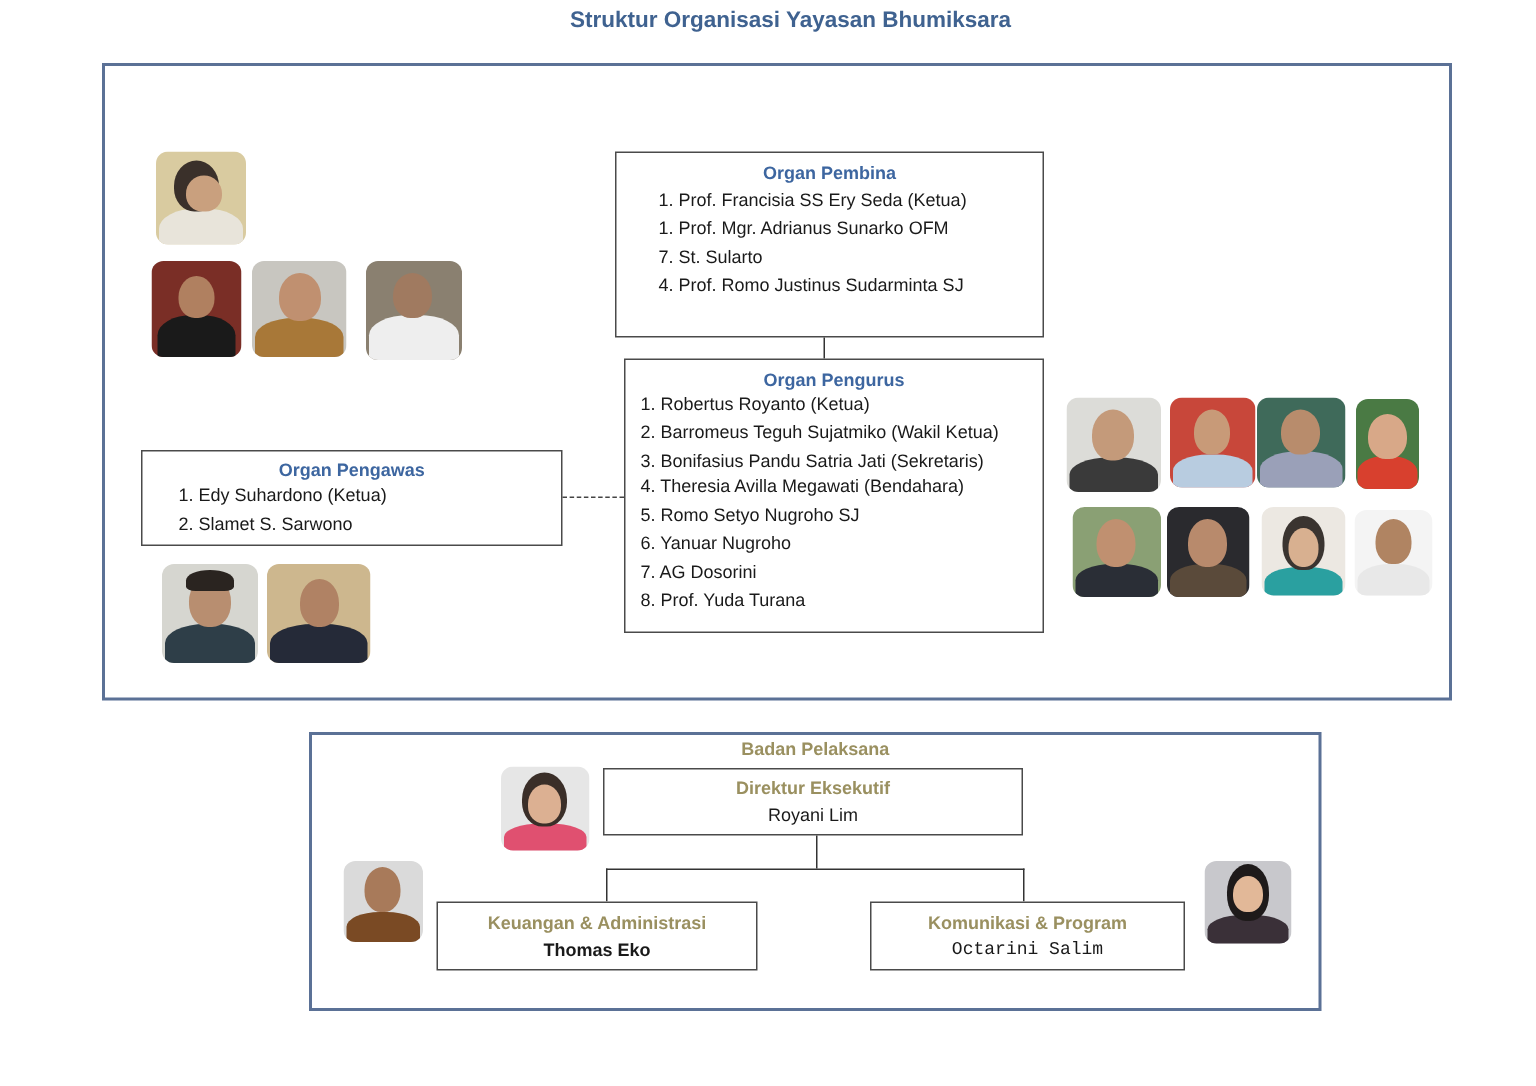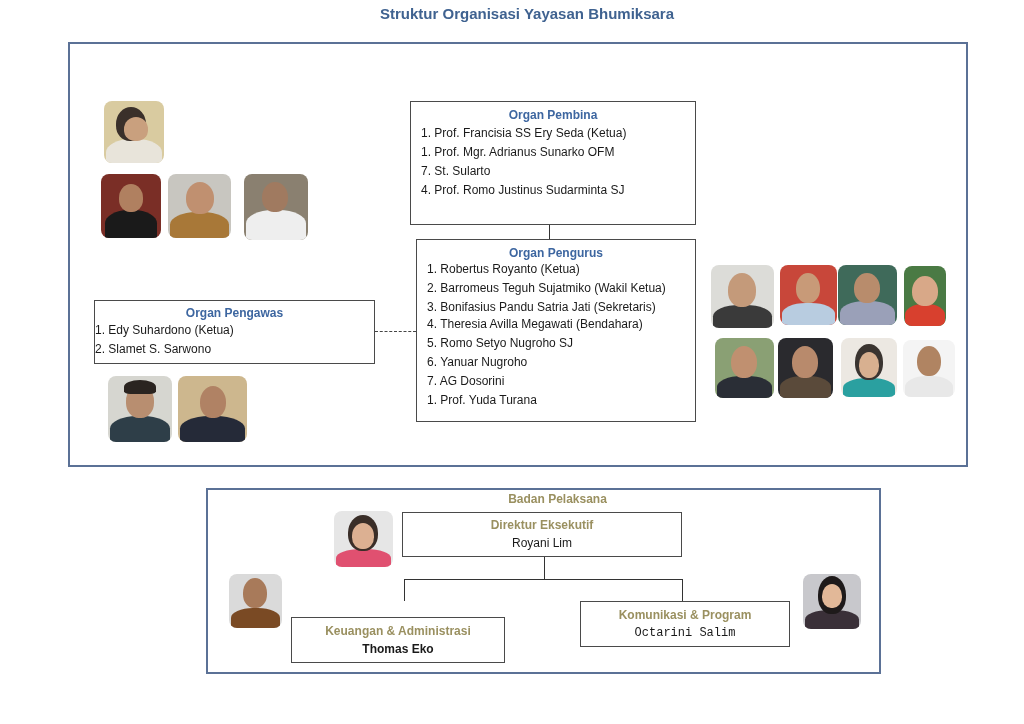--- a/index.html
+++ b/index.html
@@ -41,21 +41,21 @@
   <div class="ph-bg" style="background:#c8c6c0;"></div>
   <div class="ph-body" style="left:2px;top:38px;width:59px;height:28px;background:#a87838;"></div>
   <div class="ph-head" style="left:18px;top:8px;width:28px;height:32px;background:#c09070;"></div>
 </div>
 <div class="abs photo" style="left:244px;top:174px;width:64px;height:66px;">
   <div class="ph-bg" style="background:#8a8070;"></div>
   <div class="ph-body" style="left:2px;top:36px;width:60px;height:30px;background:#eeeeee;"></div>
   <div class="ph-head" style="left:18px;top:8px;width:26px;height:30px;background:#a07a60;"></div>
 </div>
 
-<div class="abs box" style="left:410px;top:101px;width:286px;height:124px;padding:6px 10px;">
+<div class="abs box" style="left:410px;top:101px;width:286px;height:124px;padding:6px 28px;">
   <div class="box-head" style="margin-bottom:2px;">Organ Pembina</div>
   <div class="list">
     <div>1. Prof. Francisia SS Ery Seda (Ketua)</div>
     <div>1. Prof. Mgr. Adrianus Sunarko OFM</div>
     <div>7.  St. Sularto</div>
     <div>4.  Prof. Romo Justinus Sudarminta SJ</div>
   </div>
 </div>
 
 <div class="abs line" style="left:549px;top:225px;width:1.3px;height:15px;"></div>
@@ -63,25 +63,25 @@
 <div class="abs box" style="left:416px;top:239px;width:280px;height:183px;padding:6px 10px;">
   <div class="box-head" style="margin-bottom:0px;">Organ Pengurus</div>
   <div class="list">
     <div>1. Robertus Royanto (Ketua)</div>
     <div>2. Barromeus Teguh Sujatmiko (Wakil Ketua)</div>
     <div>3. Bonifasius Pandu Satria Jati (Sekretaris)</div>
     <div style="margin-top:-2px;">4. Theresia Avilla Megawati (Bendahara)</div>
     <div>5. Romo Setyo Nugroho SJ</div>
     <div>6. Yanuar Nugroho</div>
     <div>7. AG Dosorini</div>
-    <div>1. Prof. Yuda Turana</div>
+    <div>8. Prof. Yuda Turana</div>
   </div>
 </div>
 
-<div class="abs box" style="left:94px;top:300px;width:281px;height:64px;padding:5px 0;">
+<div class="abs box" style="left:94px;top:300px;width:281px;height:64px;padding:5px 24px;">
   <div class="box-head" style="margin-bottom:1px;">Organ Pengawas</div>
   <div class="list">
     <div>1. Edy Suhardono (Ketua)</div>
     <div>2. Slamet S. Sarwono</div>
   </div>
 </div>
 
 <div class="abs" style="left:375px;top:331px;width:41px;height:0;border-top:1.3px dashed #444;"></div>
 
 <div class="abs photo" style="left:108px;top:376px;width:64px;height:66px;">
@@ -133,21 +133,21 @@
   <div class="ph-head" style="left:14px;top:6px;width:28px;height:36px;background:#3a3430;"></div>
   <div class="ph-head" style="left:18px;top:14px;width:20px;height:26px;background:#d8b090;"></div>
 </div>
 <div class="abs photo" style="left:903px;top:340px;width:52px;height:57px;">
   <div class="ph-bg" style="background:#f4f4f4;"></div>
   <div class="ph-body" style="left:2px;top:36px;width:48px;height:24px;background:#e8e8e8;"></div>
   <div class="ph-head" style="left:14px;top:6px;width:24px;height:30px;background:#b08462;"></div>
 </div>
 
 <div class="abs frame" style="left:206px;top:488px;width:675px;height:186px;"></div>
-<div class="abs box-head gold" style="left:220px;top:492px;width:675px;">Badan Pelaksana</div>
+<div class="abs box-head gold" style="left:206px;top:492px;width:675px;">Badan Pelaksana</div>
 
 <div class="abs photo" style="left:334px;top:511px;width:59px;height:56px;">
   <div class="ph-bg" style="background:#e6e6e6;"></div>
   <div class="ph-body" style="left:2px;top:38px;width:55px;height:20px;background:#e05070;"></div>
   <div class="ph-head" style="left:14px;top:4px;width:30px;height:36px;background:#3a2e28;"></div>
   <div class="ph-head" style="left:18px;top:12px;width:22px;height:26px;background:#dcb092;"></div>
 </div>
 
 <div class="abs box" style="left:402px;top:512px;width:280px;height:45px;padding-top:5px;">
   <div class="box-head gold">Direktur Eksekutif</div>
@@ -158,21 +158,21 @@
 <div class="abs line" style="left:404px;top:579px;width:279px;height:1.3px;"></div>
 <div class="abs line" style="left:404px;top:579px;width:1.3px;height:22px;"></div>
 <div class="abs line" style="left:682px;top:579px;width:1.3px;height:22px;"></div>
 
 <div class="abs photo" style="left:229px;top:574px;width:53px;height:54px;">
   <div class="ph-bg" style="background:#dadada;"></div>
   <div class="ph-body" style="left:2px;top:34px;width:49px;height:22px;background:#7a4a24;"></div>
   <div class="ph-head" style="left:14px;top:4px;width:24px;height:30px;background:#a87a5a;"></div>
 </div>
 
-<div class="abs box" style="left:291px;top:601px;width:214px;height:46px;padding-top:6px;margin-top:16px;">
+<div class="abs box" style="left:291px;top:601px;width:214px;height:46px;padding-top:6px;">
   <div class="box-head gold">Keuangan &amp; Administrasi</div>
   <div class="center-name" style="margin-top:4px;font-weight:bold;">Thomas Eko</div>
 </div>
 
 <div class="abs box" style="left:580px;top:601px;width:210px;height:46px;padding-top:6px;">
   <div class="box-head gold">Komunikasi &amp; Program</div>
   <div class="center-name" style="margin-top:4px;font-family:Liberation Mono, monospace;">Octarini Salim</div>
 </div>
 
 <div class="abs photo" style="left:803px;top:574px;width:58px;height:55px;">

